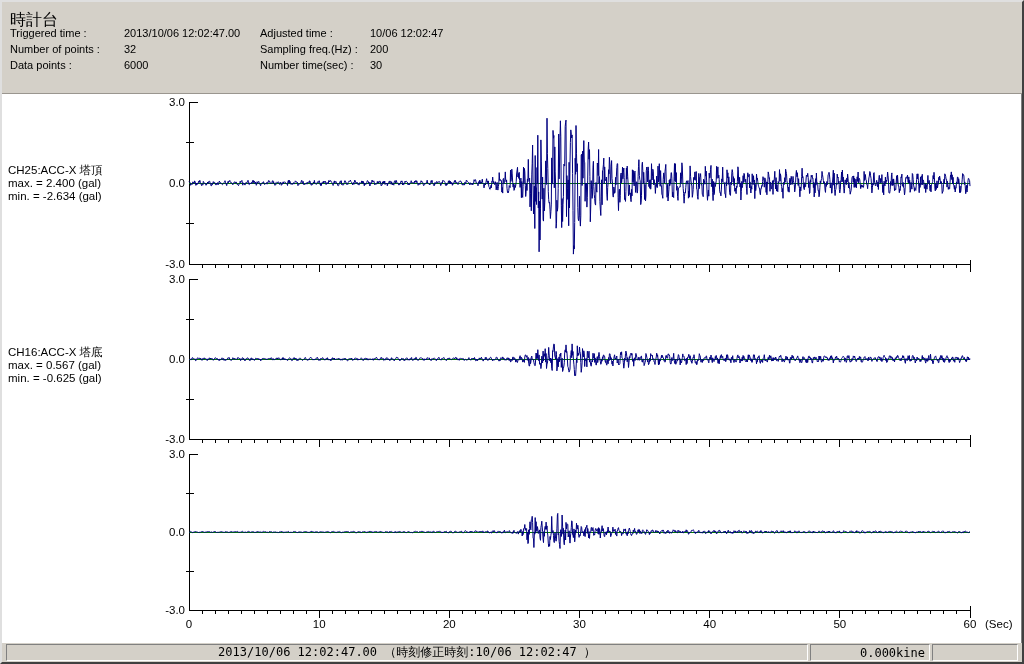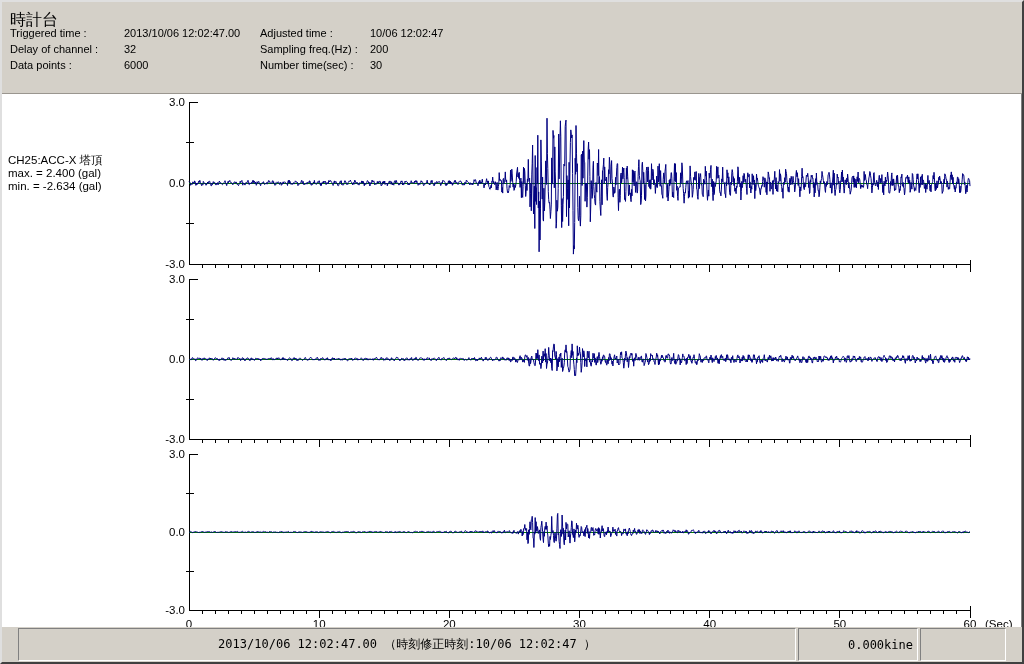--- a/index.html
+++ b/index.html
@@ -17,22 +17,22 @@
   }
   .app-title{position:absolute;top:8px;left:8px;font-size:16px;}
   .info-grid{
     position:absolute;top:25px;left:8px;
     display:grid;grid-template-columns:114px 136px 110px auto;
     grid-auto-rows:16px;font-size:11px;white-space:nowrap;
   }
   .svgwrap{position:absolute;top:0;left:0;z-index:1;}
   .chlabel{position:absolute;left:6px;z-index:2;font-size:11.5px;line-height:13px;white-space:nowrap;}
   .statusbar{
-    position:absolute;left:0;right:0;bottom:0;height:35px;background:#d4d0c8;z-index:3;
-    display:flex;align-items:stretch;gap:2px;padding:1px 16px;box-sizing:border-box;
+    position:absolute;left:0;right:0;bottom:0;height:19px;background:#d4d0c8;z-index:3;
+    display:flex;align-items:stretch;gap:2px;padding:1px 4px;box-sizing:border-box;
     font-family:"DejaVu Sans Mono","Liberation Mono",monospace;font-size:12px;
   }
   .cell{
     border:1px solid;border-color:#808080 #ffffff #ffffff #808080;
     display:flex;align-items:center;overflow:hidden;white-space:nowrap;
   }
   .cell.c-datetime{flex:1;justify-content:center;}
   .cell.c-kine{width:120px;justify-content:flex-end;padding-right:4px;box-sizing:border-box;}
   .cell.c-digit{width:212px;justify-content:center;}
   .cell.c-empty{width:84px;}
@@ -271,35 +271,40 @@
       </svg>
   </div>
 
   <div class="header">
     <div class="app-title">時計台</div>
     <div class="info-grid">
       <span>Triggered time :</span>
       <span>2013/10/06 12:02:47.00</span>
       <span>Adjusted time :</span>
       <span>10/06 12:02:47</span>
-      <span>Delay of channel :</span>
+      <span>Number of points :</span>
       <span>32</span>
       <span>Sampling freq.(Hz) :</span>
       <span>200</span>
       <span>Data points :</span>
       <span>6000</span>
       <span>Number time(sec) :</span>
       <span>30</span>
     </div>
   </div>
 
-  <div class="chlabel" style="top:152px;">
+  <div class="chlabel" style="top:162px;">
     <div>CH25:ACC-X 塔頂</div>
     <div>max. = 2.400 (gal)</div>
     <div>min. = -2.634 (gal)</div>
+  </div>
+  <div class="chlabel" style="top:344px;">
+    <div>CH16:ACC-X 塔底</div>
+    <div>max. = 0.567 (gal)</div>
+    <div>min. = -0.625 (gal)</div>
   </div>
 
   <div class="statusbar">
     <div class="cell c-datetime">2013/10/06 12:02:47.00  （時刻修正時刻:10/06 12:02:47  ）</div>
     <div class="cell c-kine">0.000kine</div>
     <div class="cell c-empty"></div>
   </div>
 
 </div>
 

